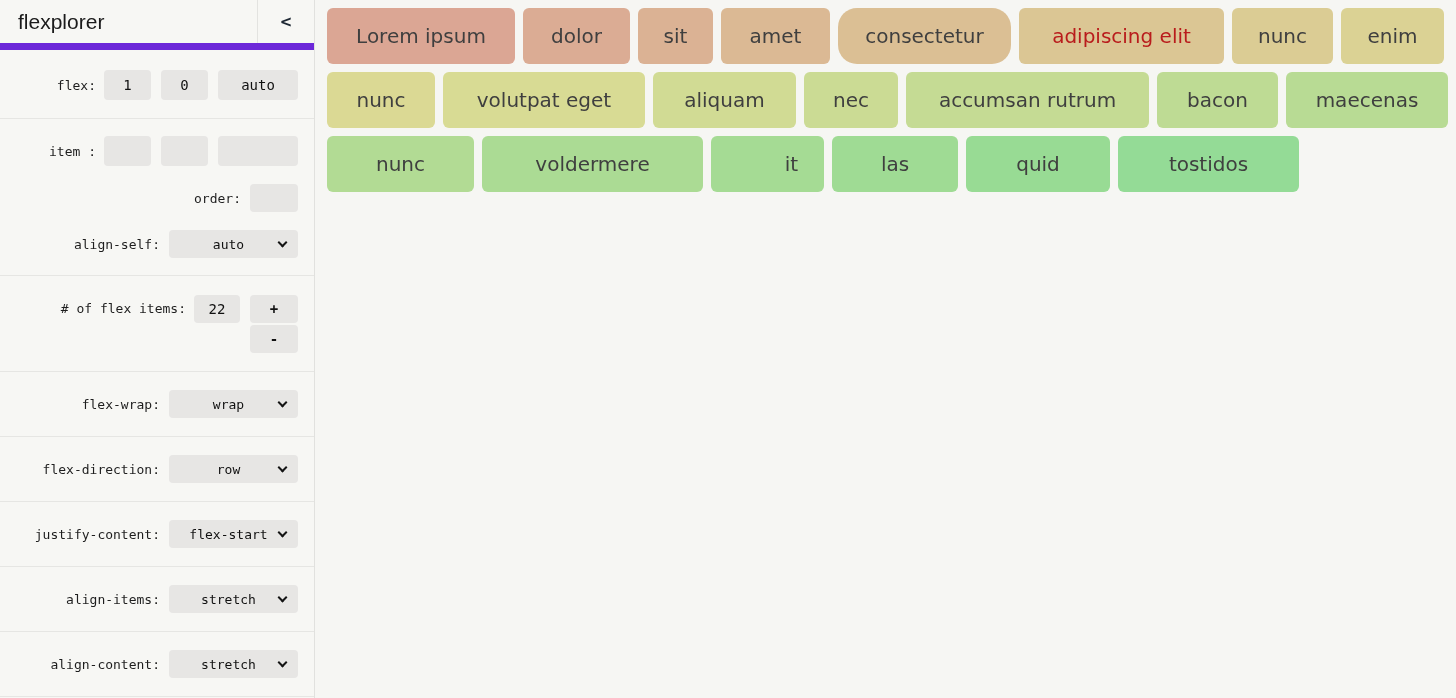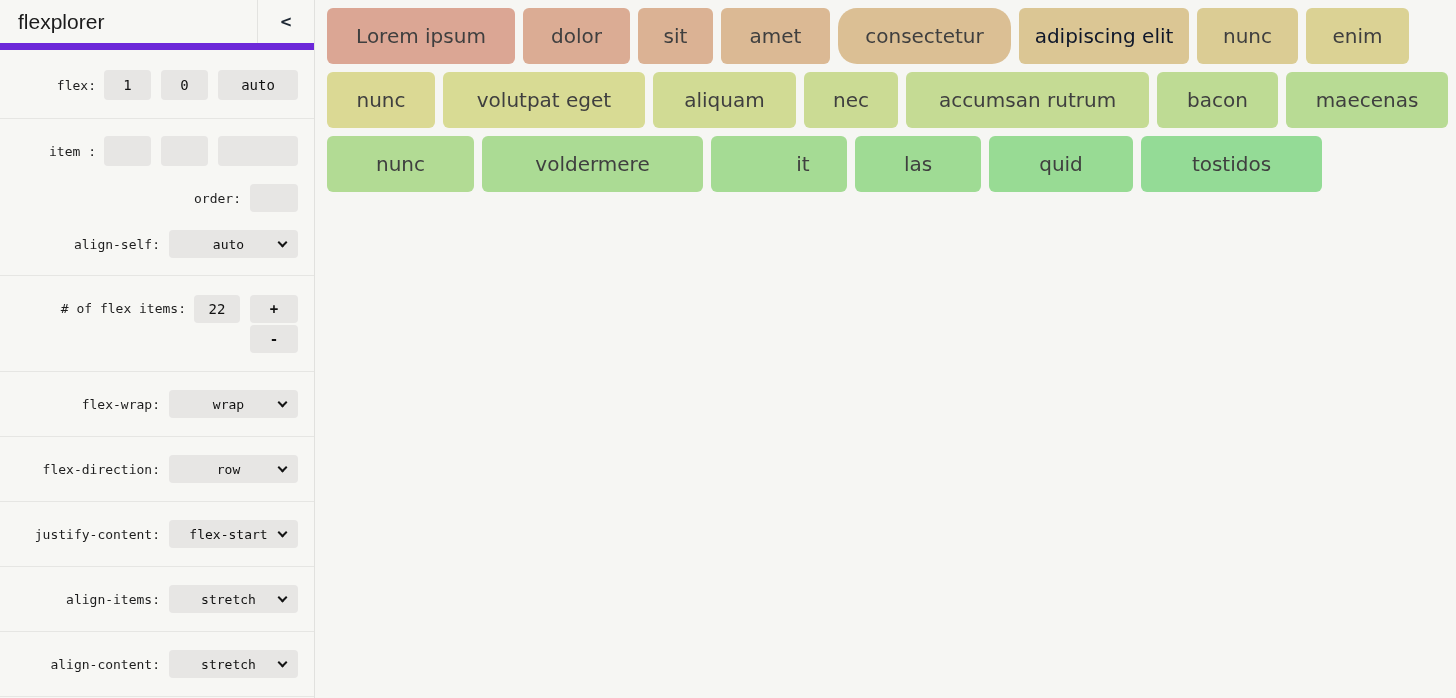--- a/index.html
+++ b/index.html
@@ -207,36 +207,36 @@
 
   </aside>
 
   <main class="main">
       <div class="flex-row">
         <div class="flex-item" style="width: 188px; background: rgb(219, 166, 148); color: rgb(63, 63, 63);">Lorem ipsum</div>
         <div class="flex-item" style="width: 107px; background: rgb(219, 172, 148); color: rgb(63, 63, 63);">dolor</div>
         <div class="flex-item" style="width: 75px; background: rgb(219, 178, 148); color: rgb(63, 63, 63);">sit</div>
         <div class="flex-item" style="width: 109px; background: rgb(219, 185, 148); color: rgb(63, 63, 63);">amet</div>
         <div class="flex-item" style="width: 173px; background: rgb(219, 191, 148); color: rgb(63, 63, 63); border-radius: 19px;">consectetur</div>
-        <div class="flex-item" style="width: 170px; background: rgb(219, 198, 148); color: #0f172a; text-align: center;">adipiscing elit</div>
+        <div class="flex-item" style="width: 205px; background: rgb(219, 198, 148); color: #b91c1c; text-align: center;">adipiscing elit</div>
         <div class="flex-item" style="width: 101px; background: rgb(219, 204, 148); color: rgb(63, 63, 63);">nunc</div>
         <div class="flex-item" style="width: 103px; background: rgb(219, 210, 148); color: rgb(63, 63, 63);">enim</div>
       </div>
       <div class="flex-row">
         <div class="flex-item" style="width: 108px; background: rgb(219, 217, 148); color: rgb(63, 63, 63);">nunc</div>
         <div class="flex-item" style="width: 202px; background: rgb(216, 219, 148); color: rgb(63, 63, 63); text-align: right;">volutpat eget</div>
         <div class="flex-item" style="width: 143px; background: rgb(209, 219, 148); color: rgb(63, 63, 63);">aliquam</div>
         <div class="flex-item" style="width: 94px; background: rgb(203, 219, 148); color: rgb(63, 63, 63);">nec</div>
         <div class="flex-item" style="width: 243px; background: rgb(197, 219, 148); color: rgb(63, 63, 63);">accumsan rutrum</div>
         <div class="flex-item" style="width: 121px; background: rgb(190, 219, 148); color: rgb(63, 63, 63);">bacon</div>
         <div class="flex-item" style="width: 162px; background: rgb(184, 219, 148); color: rgb(63, 63, 63);">maecenas</div>
       </div>
       <div class="flex-row">
         <div class="flex-item" style="width: 147px; background: rgb(178, 219, 148); color: rgb(63, 63, 63);">nunc</div>
         <div class="flex-item" style="width: 221px; background: rgb(171, 219, 148); color: rgb(63, 63, 63);">voldermere</div>
-        <div class="flex-item" style="width: 136px; background: rgb(165, 219, 148); color: rgb(63, 63, 63); padding-left: 48px;">it</div>
+        <div class="flex-item" style="width: 113px; background: rgb(165, 219, 148); color: rgb(63, 63, 63); padding-left: 48px;">it</div>
         <div class="flex-item" style="width: 126px; background: rgb(159, 219, 148); color: rgb(63, 63, 63);">las</div>
         <div class="flex-item" style="width: 144px; background: rgb(152, 219, 148); color: rgb(63, 63, 63);">quid</div>
         <div class="flex-item" style="width: 181px; background: rgb(148, 219, 150); color: rgb(63, 63, 63);">tostidos</div>
       </div>
     </main>
 
 </div>
 
 </body></html>

